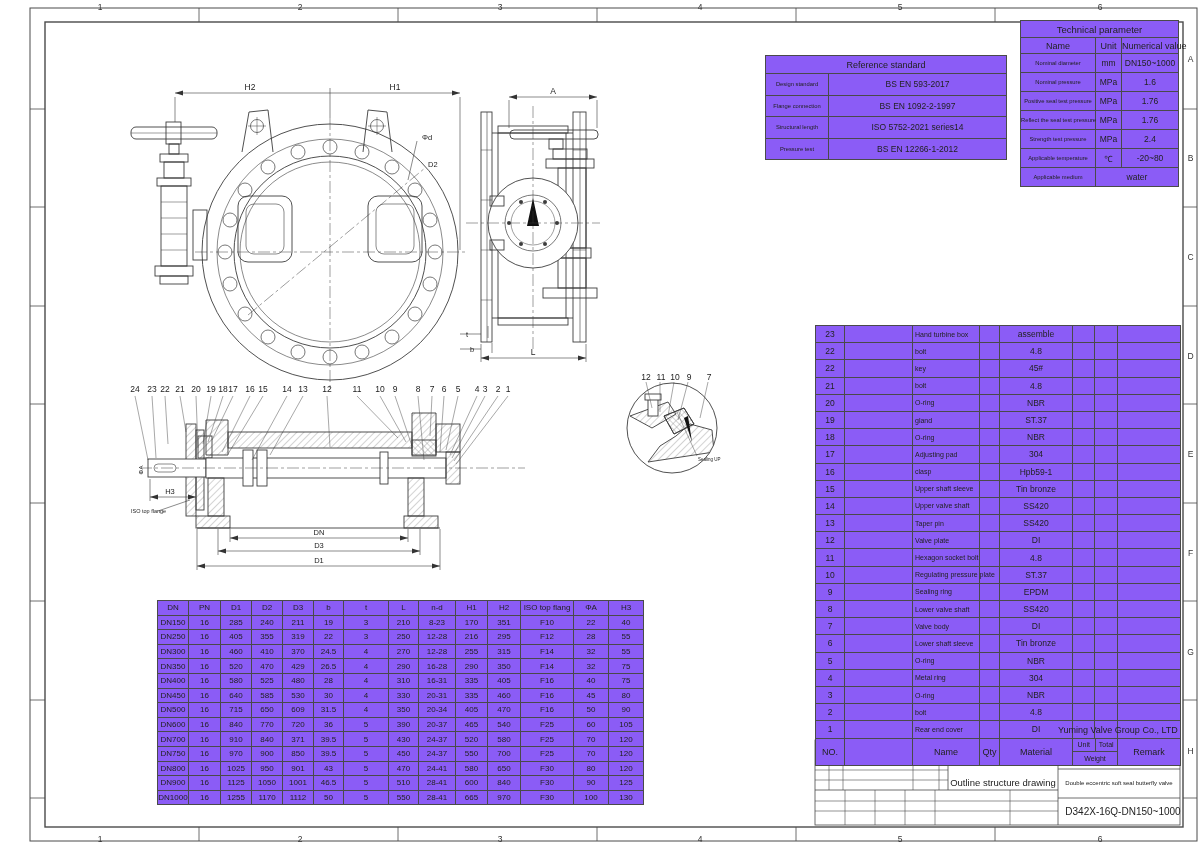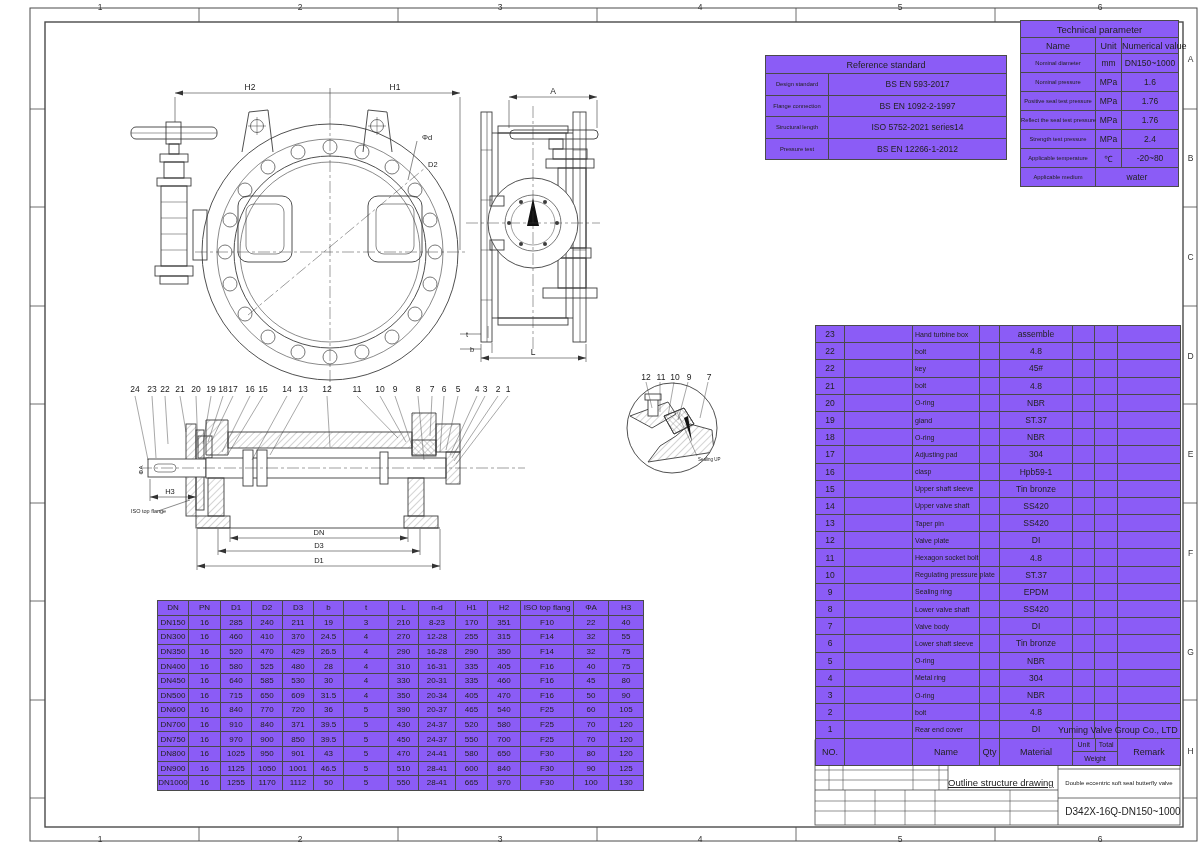--- a/index.html
+++ b/index.html
@@ -28,21 +28,21 @@
   .bom tr.foot td{height:26px;font-size:9px;}
   .wcell{padding:0;}
   .wtop{display:flex;border-bottom:0.8px solid #4a4a4a;font-size:7px;line-height:12px;height:12px;}
   .wtop span{flex:1;}
   .wtop span + span{border-left:0.8px solid #4a4a4a;}
   .wbot{font-size:7px;line-height:13px;height:13px;}
   
   .dim{left:157px;top:600px;width:486px;font-size:8px;}
   .dim th{height:13.6px;font-size:8px;}
   .dim td{height:13.6px;}
-  #tb-outline{left:948px;top:740px;width:110px;height:85px;line-height:85px;font-size:9.5px;text-align:left;text-decoration:underline;}
+  #tb-outline{left:948px;top:740px;width:110px;height:85px;line-height:85px;font-size:9.5px;text-align:center;}
   #tb-company{left:1058px;top:716px;width:122px;height:29px;line-height:29px;font-size:9px;text-align:left;}
   #tb-product{left:1058px;top:769px;width:122px;height:29px;line-height:29px;font-size:6px;text-align:center;}
   #tb-model{left:1058px;top:798px;width:130px;height:27px;line-height:27px;font-size:10px;text-align:center;}
   
   .zbar{display:flex;font-size:8.5px;color:#333;}
   .zbar-h{left:0;width:1200px;height:14px;line-height:14px;}
   .zbar-h span{flex:1;text-align:center;}
   .zbar-v{left:1184px;top:10px;width:13px;height:790px;flex-direction:column;}
   .zbar-v span{flex:1;display:flex;align-items:center;justify-content:center;}
 </style>
@@ -744,20 +744,36 @@
         <td>3</td>
           <td>210</td>
         <td>8-23</td>
           <td>170</td>
         <td>351</td>
           <td>F10</td>
         <td>22</td>
           <td>40</td>
       </tr>
         <tr>
+        <td>DN250</td>
+          <td>16</td>
+        <td>405</td>
+          <td>355</td>
+        <td>319</td>
+          <td>22</td>
+        <td>3</td>
+          <td>250</td>
+        <td>12-28</td>
+          <td>216</td>
+        <td>295</td>
+          <td>F12</td>
+        <td>28</td>
+          <td>55</td>
+      </tr>
+        <tr>
         <td>DN300</td>
           <td>16</td>
         <td>460</td>
           <td>410</td>
         <td>370</td>
           <td>24.5</td>
         <td>4</td>
           <td>270</td>
         <td>12-28</td>
           <td>255</td>

